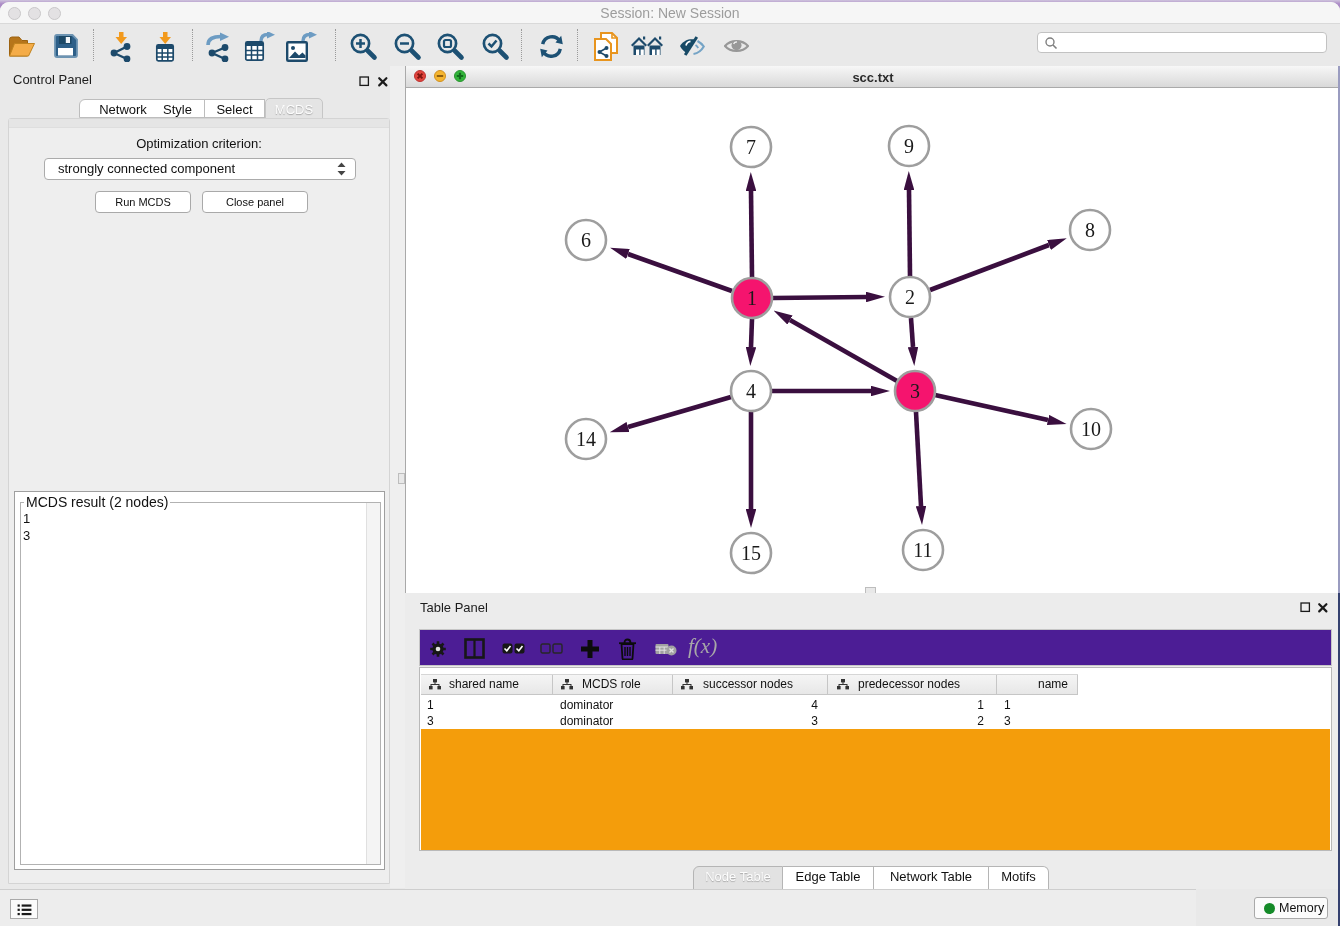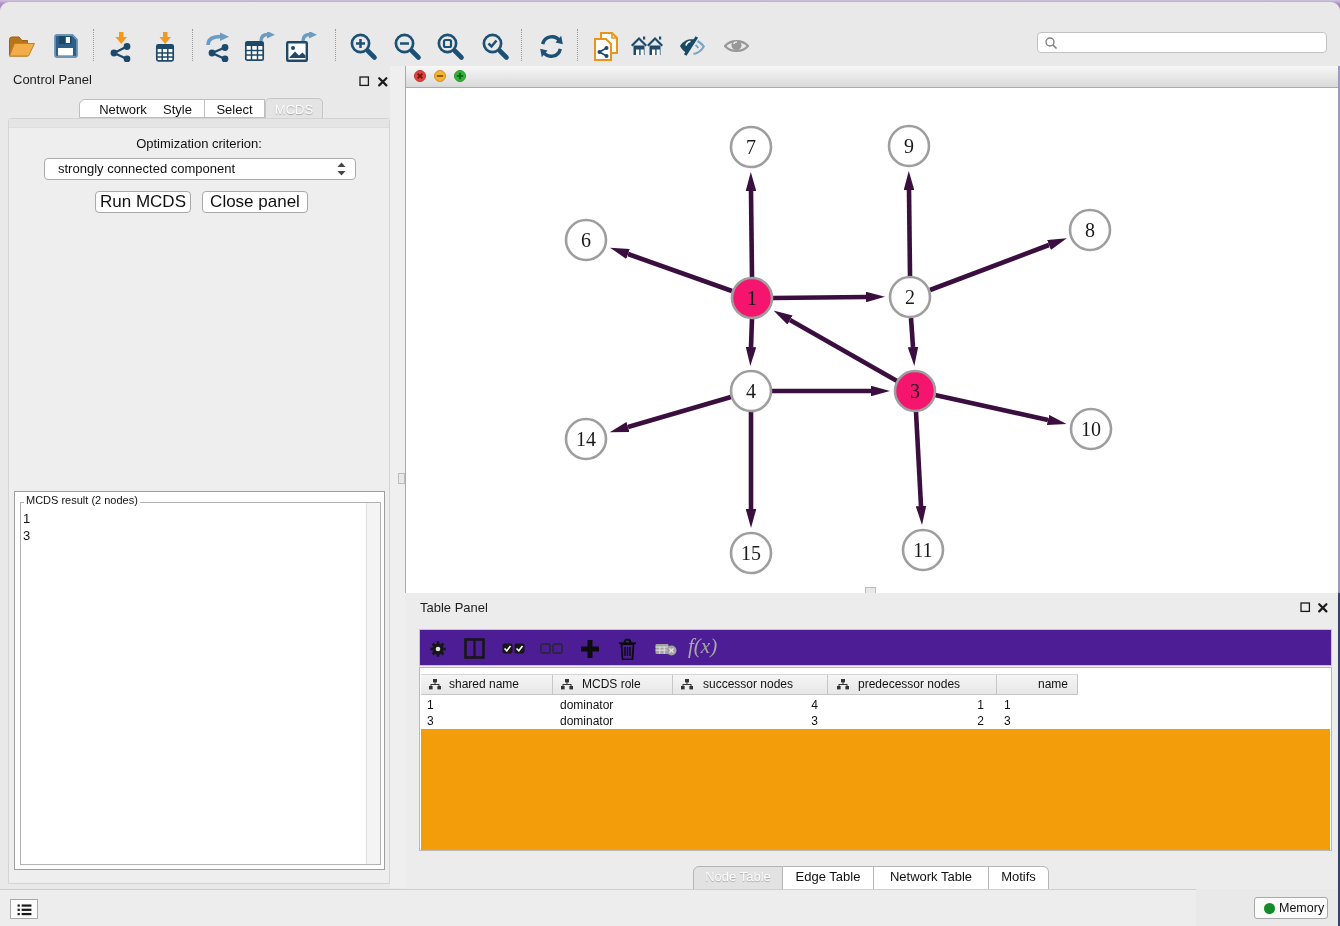--- a/index.html
+++ b/index.html
@@ -32,27 +32,27 @@
             border-radius:5px 5px 0 0;font-size:13px;color:#fdfdfd;text-align:center;
             line-height:21px;box-sizing:border-box;text-shadow:0 1px 1px #a8a8a8;}
   #cp-content{position:absolute;left:8px;top:52px;width:382px;height:766px;
               background:#eeeeee;border:1px solid #d4d4d4;border-radius:3px 3px 0 0;box-sizing:border-box;}
   #cp-band{position:absolute;left:0;top:0;width:100%;height:8px;background:#e5e5e5;border-bottom:1px solid #dedede;}
   #opt-label{position:absolute;left:0;top:17px;width:100%;text-align:center;font-size:13px;color:#111;}
   #combo{position:absolute;left:35px;top:39px;width:297px;height:20px;background:#fff;
          border:1px solid #ababab;border-radius:4px;font-size:13px;color:#111;
          line-height:20px;padding-left:13px;box-sizing:content-box;}
   .btn{position:absolute;top:72px;height:20px;background:#fff;border:1px solid #a9a9a9;
-       border-radius:4px;font-size:17px;color:#111;text-align:center;line-height:20px;}
+       border-radius:4px;font-size:11px;color:#111;text-align:center;line-height:20px;}
   
   #resultbox{position:absolute;left:5px;top:372px;width:369px;height:377px;background:#fff;
              border:1px solid #9f9f9f;}
   #fieldset{position:absolute;left:5px;top:10px;width:361px;height:363px;
             border:1px solid #b2b2b2;box-sizing:border-box;}
-  #legend{position:absolute;left:9px;top:2px;background:#fff;padding:0 2px;font-size:11px;color:#111;}
+  #legend{position:absolute;left:9px;top:2px;background:#fff;padding:0 2px;font-size:14px;color:#111;}
   #resnums{position:absolute;left:8px;top:19px;font-size:13px;color:#111;line-height:16.5px;}
   #scrolltrack{position:absolute;right:4px;top:11px;width:13px;height:361px;background:#f4f4f4;
                border-left:1px solid #e0e0e0;}
   
   #vsplit{position:absolute;left:390px;top:64px;width:15px;height:822px;background:#efefef;}
   #vknob{position:absolute;left:8px;top:407px;width:5px;height:9px;background:#e8e8e8;
          border:1px solid #bdbdbd;}
   
   #netwin{position:absolute;left:405px;top:64px;width:935px;height:529px;}
   #nettitle{position:absolute;left:0;top:0;width:935px;height:22px;
@@ -93,20 +93,26 @@
            border:1px solid #a9a9a9;box-sizing:border-box;}
   #membtn{position:absolute;left:1254px;top:7px;width:74px;height:22px;background:#fbfbfb;
           border:1px solid #a9a9a9;border-radius:3px;box-sizing:border-box;font-size:12.5px;
           color:#111;line-height:21px;text-align:left;padding-left:24px;box-sizing:border-box;}
   #memdot{position:absolute;left:9px;top:5px;width:11px;height:11px;border-radius:50%;
           background:#148a28;}
 </style>
 </head>
 <body>
 <div id="win">
+  <div id="titlebar">
+    <div class="tl" style="left:8px;"></div>
+    <div class="tl" style="left:28px;"></div>
+    <div class="tl" style="left:48px;"></div>
+    <div id="wtitle">Session: New Session</div>
+  </div>
   <div id="toolbar">
     <div class="tsep" style="left:93px;"></div>
     <div class="tsep" style="left:192px;"></div>
     <div class="tsep" style="left:335px;"></div>
     <div class="tsep" style="left:521px;"></div>
     <div class="tsep" style="left:577px;"></div>
     <svg class="ic" style="left:8px;top:10px;" width="28" height="24" viewBox="0 0 28 24">
       <path d="M1.5 22 V5.5 Q1.5 3 4 3 h7 l3 3.5 h5.5 V22 z" fill="#b6751a" stroke="#9c6210" stroke-width="1"></path>
       <path d="M26.5 9.5 H6.5 L1.5 22 H20.5 z" fill="#f4ac48" stroke="#c0831f" stroke-width="1"></path>
     </svg>
@@ -281,20 +287,21 @@
       <div class="light" style="left:28px;background:#f5b52f;border:1px solid #cf9022;">
         <svg width="10" height="10" viewBox="0 0 10 10" style="position:absolute;left:0;top:0;">
           <path d="M1.8 5 H8.2" stroke="#8e5f10" stroke-width="2.2"></path>
         </svg>
       </div>
       <div class="light" style="left:48px;background:#32b43a;border:1px solid #2a9431;">
         <svg width="10" height="10" viewBox="0 0 10 10" style="position:absolute;left:0;top:0;">
           <path d="M1.8 5 H8.2 M5 1.8 V8.2" stroke="#116b1c" stroke-width="2.2"></path>
         </svg>
       </div>
+      <div id="net-name">scc.txt</div>
     </div>
     <div id="canvas">
       <svg width="934" height="507" viewBox="0 0 934 507">
         <defs>
           <marker id="ah" viewBox="0 0 19 10.5" refX="0" refY="5.25" markerUnits="userSpaceOnUse" markerWidth="19" markerHeight="10.5" orient="auto">
             <path d="M0 0 L19 5.25 L0 10.5 z" fill="#3a0f3f"></path>
           </marker>
         </defs>
         <g stroke="#3a0f3f" stroke-width="4.6" marker-end="url(#ah)">
           <line x1="346" y1="189" x2="345" y2="103"></line>

